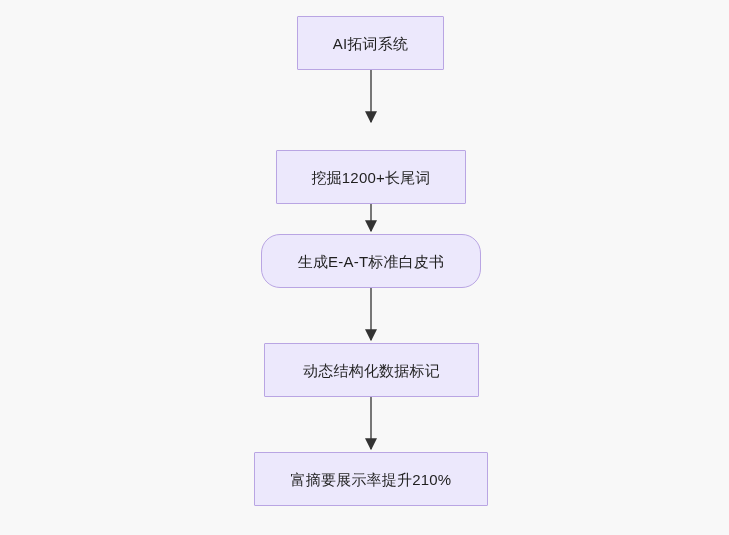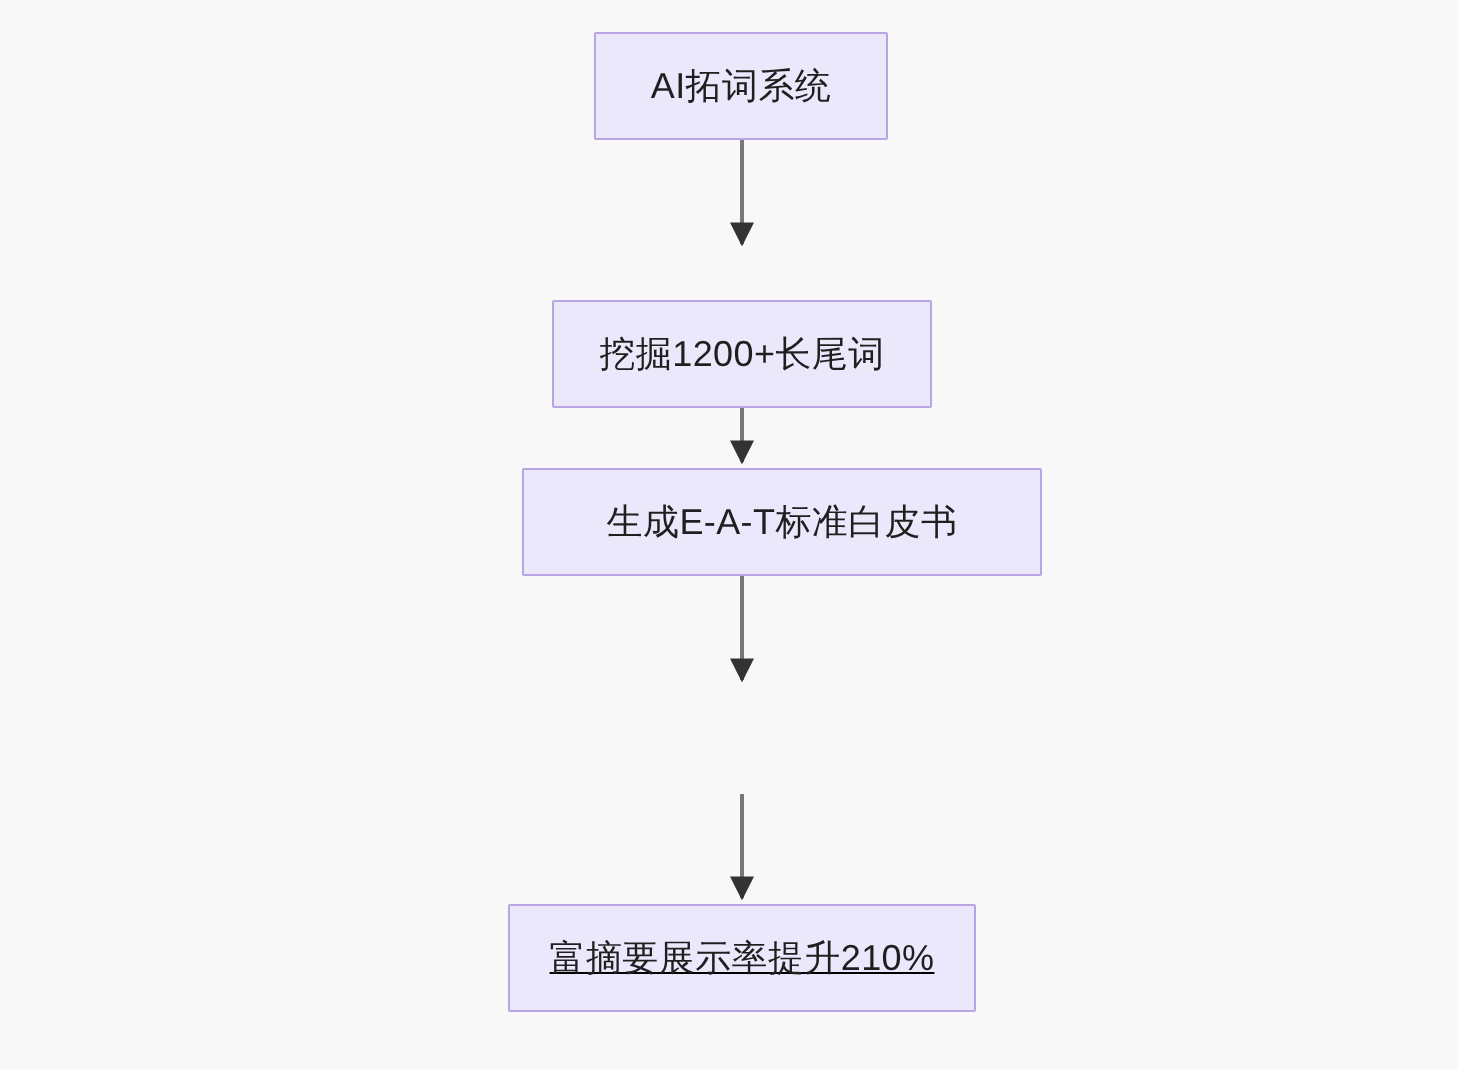--- a/index.html
+++ b/index.html
@@ -26,32 +26,32 @@
     box-sizing: border-box;
     height: 54px;
     background: #ece8fc;
     border: 1.4px solid #b9a5e3;
     border-radius: 1px;
     display: flex;
     align-items: center;
     justify-content: center;
   }
   .node-label {
-    font-size: 18px;
+    font-size: 15px;
     line-height: 1;
     color: #1f1f1f;
     white-space: nowrap;
     letter-spacing: 0.2px;
   }
 
   .node-1 { left: 297px; top: 16px;  width: 147px; }
   .node-2 { left: 276px; top: 125px; width: 190px; margin-top: 25px; }
-  .node-3 { left: 261px; top: 234px; width: 260px; }
+  .node-3 { left: 261px; top: 234px; width: 220px; border-radius: 19px; }
   .node-4 { left: 264px; top: 343px; width: 215px; }
-  .node-5 { left: 254px; top: 452px; width: 234px; text-decoration: underline; }
+  .node-5 { left: 254px; top: 452px; width: 234px; }
 
   
   .edge {
     position: absolute;
     left: 0;
     top: 0;
     width: 729px;
     height: 535px;
     pointer-events: none;
   }
@@ -82,18 +82,21 @@
   </div>
 
   <div class="node node-2">
     <span class="node-label">挖掘1200+长尾词</span>
   </div>
 
   <div class="node node-3">
     <span class="node-label">生成E-A-T标准白皮书</span>
   </div>
 
+  <div class="node node-4">
+    <span class="node-label">动态结构化数据标记</span>
+  </div>
 
   <div class="node node-5">
     <span class="node-label">富摘要展示率提升210%</span>
   </div>
 
 </div>
 
 </body></html>

